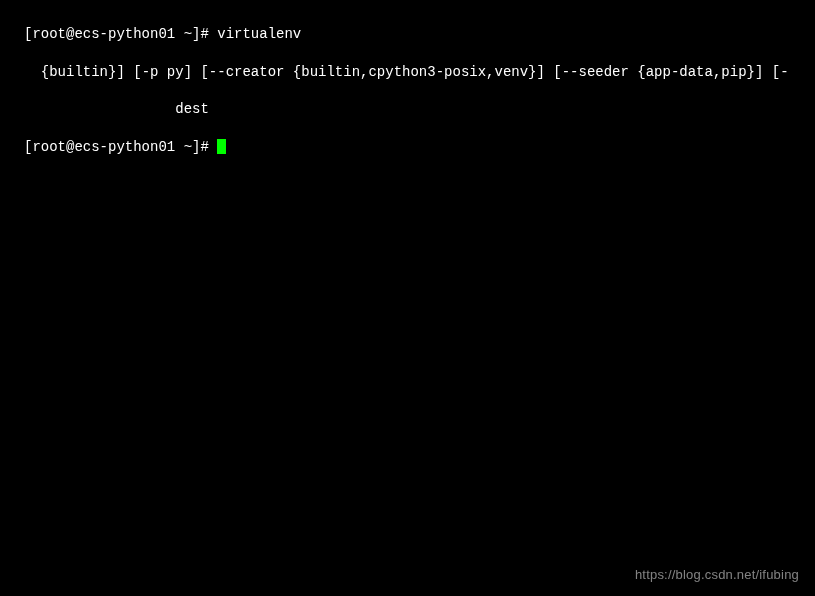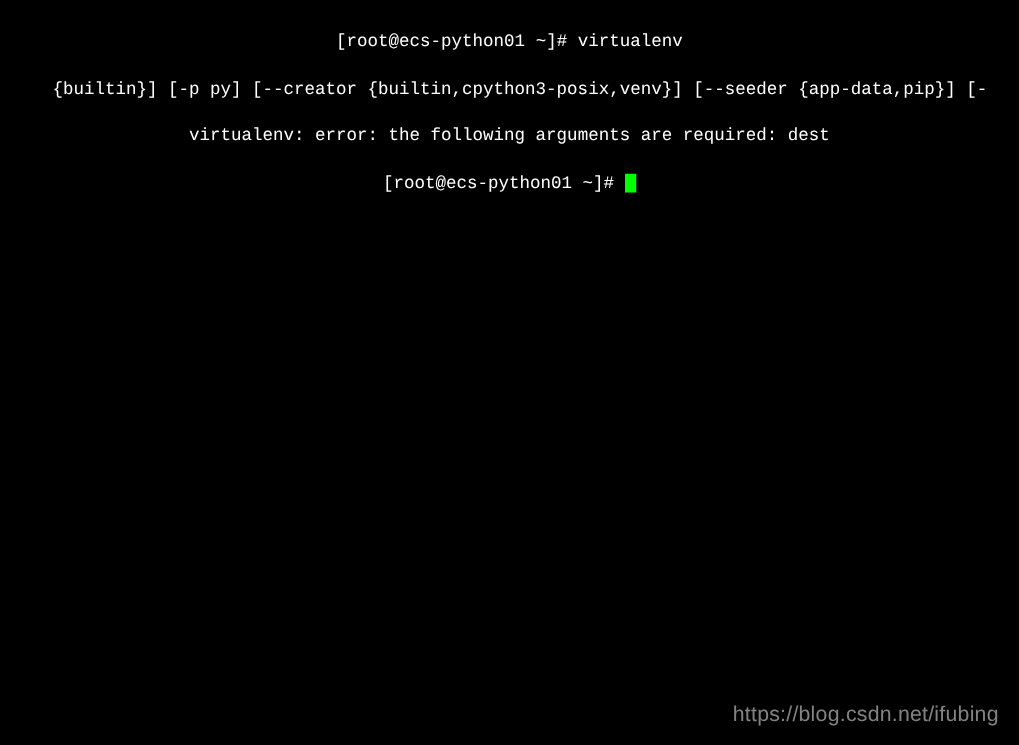--- a/index.html
+++ b/index.html
@@ -12,24 +12,23 @@
       width: 815px;
       height: 596px;
       font-family: "Courier New", monospace;
       font-size: 14px;
       line-height: 1.35;
       color: #fff;
       position: relative;
       overflow: hidden;
     }
     .terminal {
-      padding: 6px 4px;
+      padding: 6px 24px;
       white-space: pre-wrap;
       word-break: break-all;
-      text-align: center;
     }
     .line {
       display: block;
     }
     .prompt-user {
       color: #fff;
     }
     .cursor {
       display: inline-block;
       width: 9px;
@@ -37,27 +36,27 @@
       background: #00ff00;
       vertical-align: text-bottom;
       margin-bottom: 1px;
     }
     .watermark {
       position: absolute;
       bottom: 12px;
       right: 16px;
       color: rgba(200, 200, 200, 0.65);
       font-family: Arial, sans-serif;
-      font-size: 17px;
+      font-size: 13px;
       letter-spacing: 0.2px;
     }
   </style>
 </head>
 <body>
 
 <div class="terminal">
 <span class="line"><span class="prompt-user">[root@ecs-python01 ~]# </span><span>virtualenv</span></span>
 <span class="line">  {builtin}] [-p py] [--creator {builtin,cpython3-posix,venv}] [--seeder {app-data,pip}] [-</span>
-<span class="line">virtualenv: error: the following arguments are required: dest</span>
+<span class="line">                  dest</span>
 <span class="line"><span class="prompt-user">[root@ecs-python01 ~]# </span><span class="cursor"></span></span>
 </div>
 
 <div class="watermark">https://blog.csdn.net/ifubing</div>
 
 </body></html>

